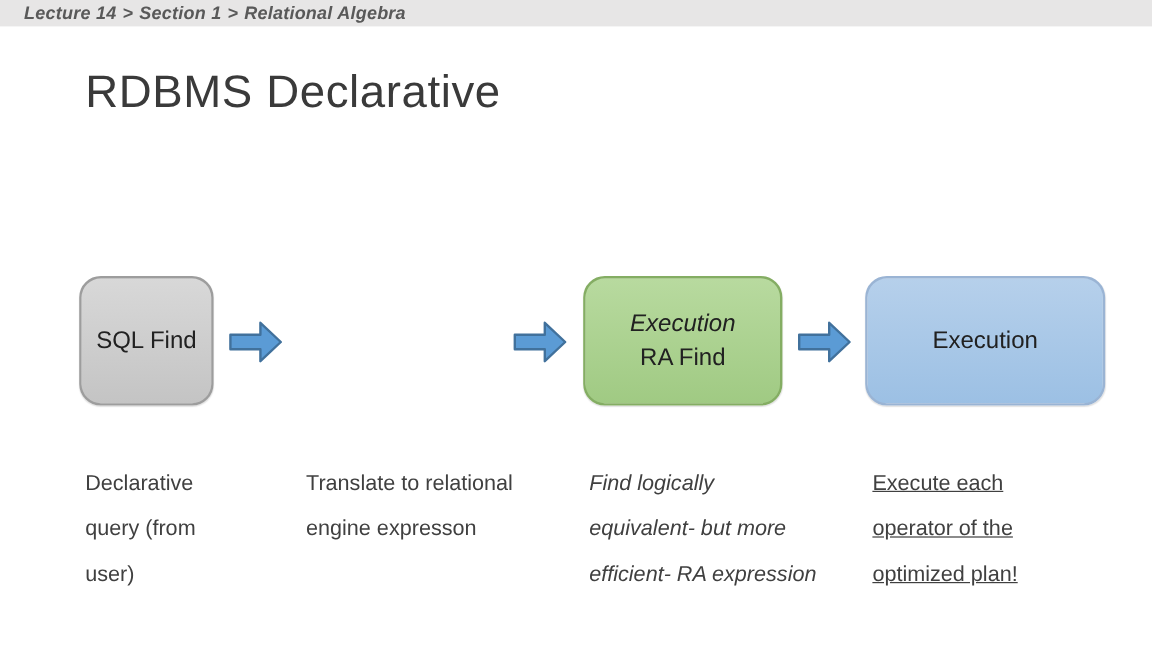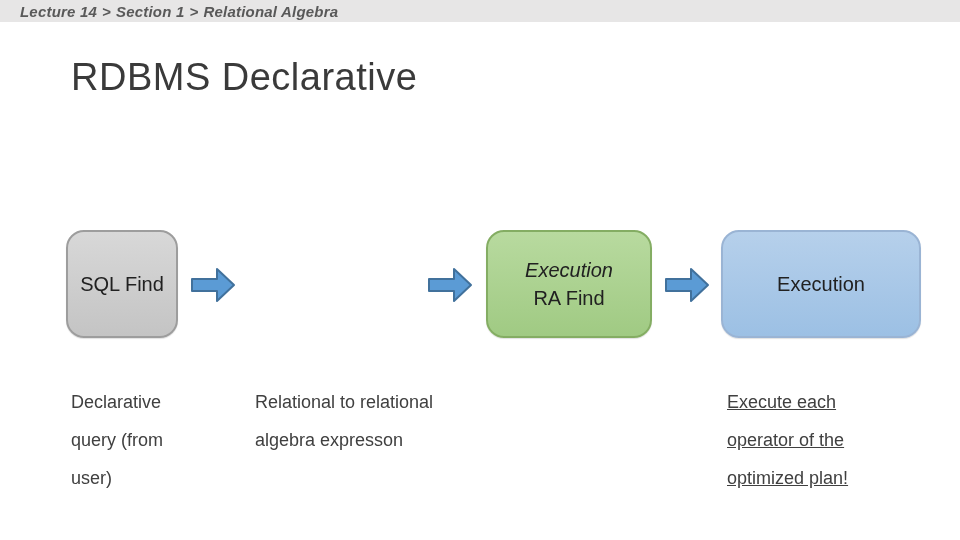--- a/index.html
+++ b/index.html
@@ -93,16 +93,17 @@
 
   <svg class="arrow arrow3" viewBox="0 0 46 38">
     <polygon points="2,13 27,13 27,3 44,19 27,35 27,25 2,25" fill="#5B9BD5" stroke="#41719C" stroke-width="2" stroke-linejoin="round"></polygon>
   </svg>
 
   <div class="box box-blue">
     <span>Execution</span>
   </div>
 
   <div class="desc desc1">Declarative query (from user)</div>
-  <div class="desc desc2">Relational to relational algebra expresson</div>
+  <div class="desc desc2">Translate to relational engine expresson</div>
+  <div class="desc desc3">Find logically equivalent- but more efficient- RA expression</div>
   <div class="desc desc4">Execute each operator of the optimized plan!</div>
 
 </div>
 
 </body></html>

